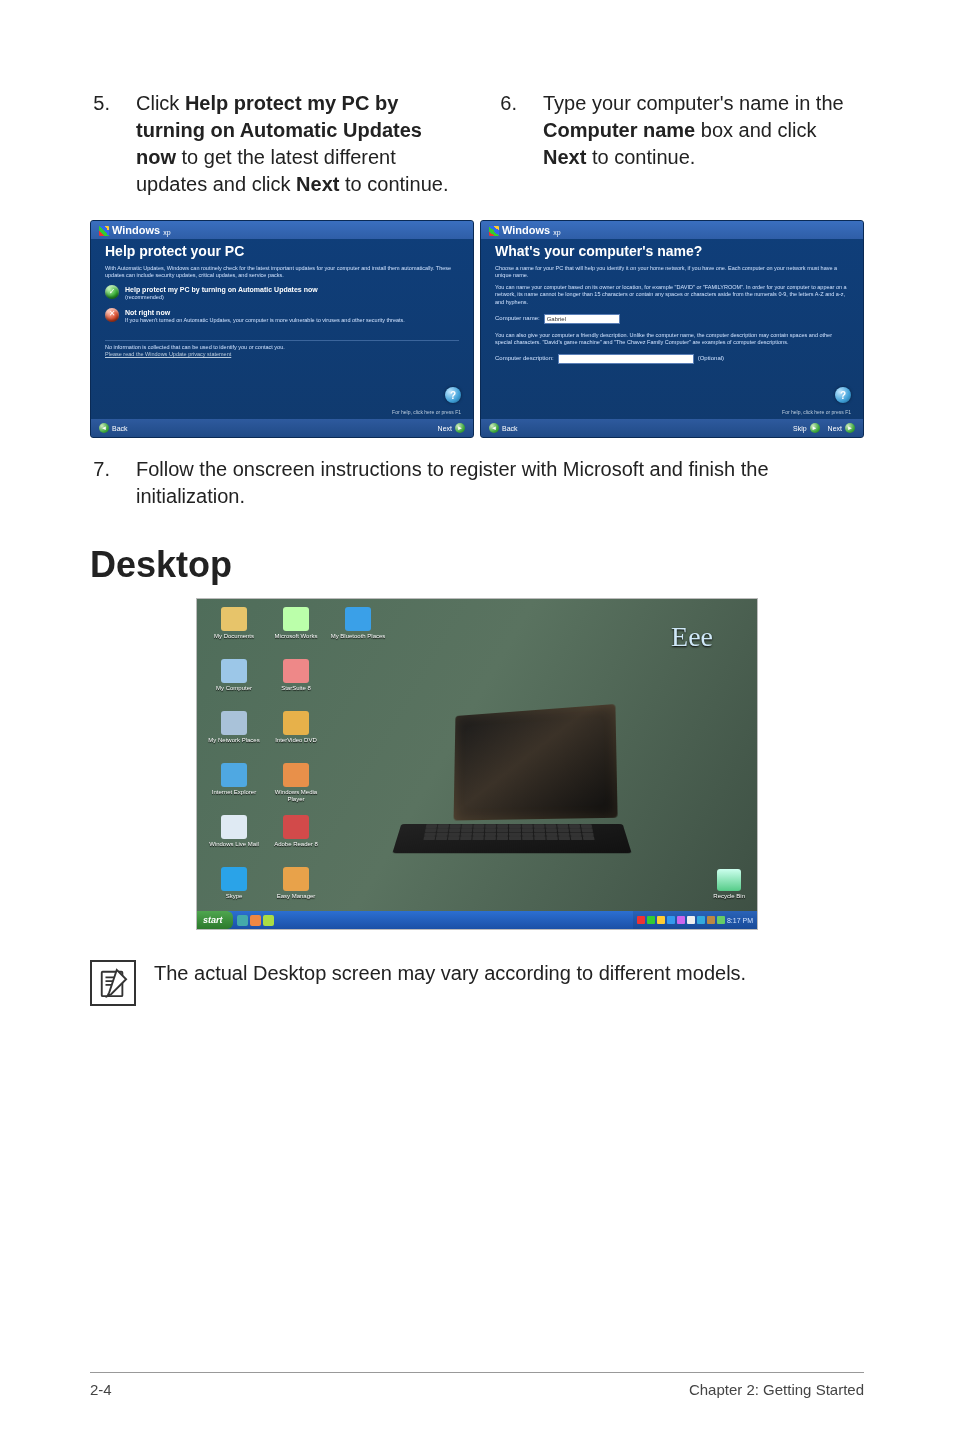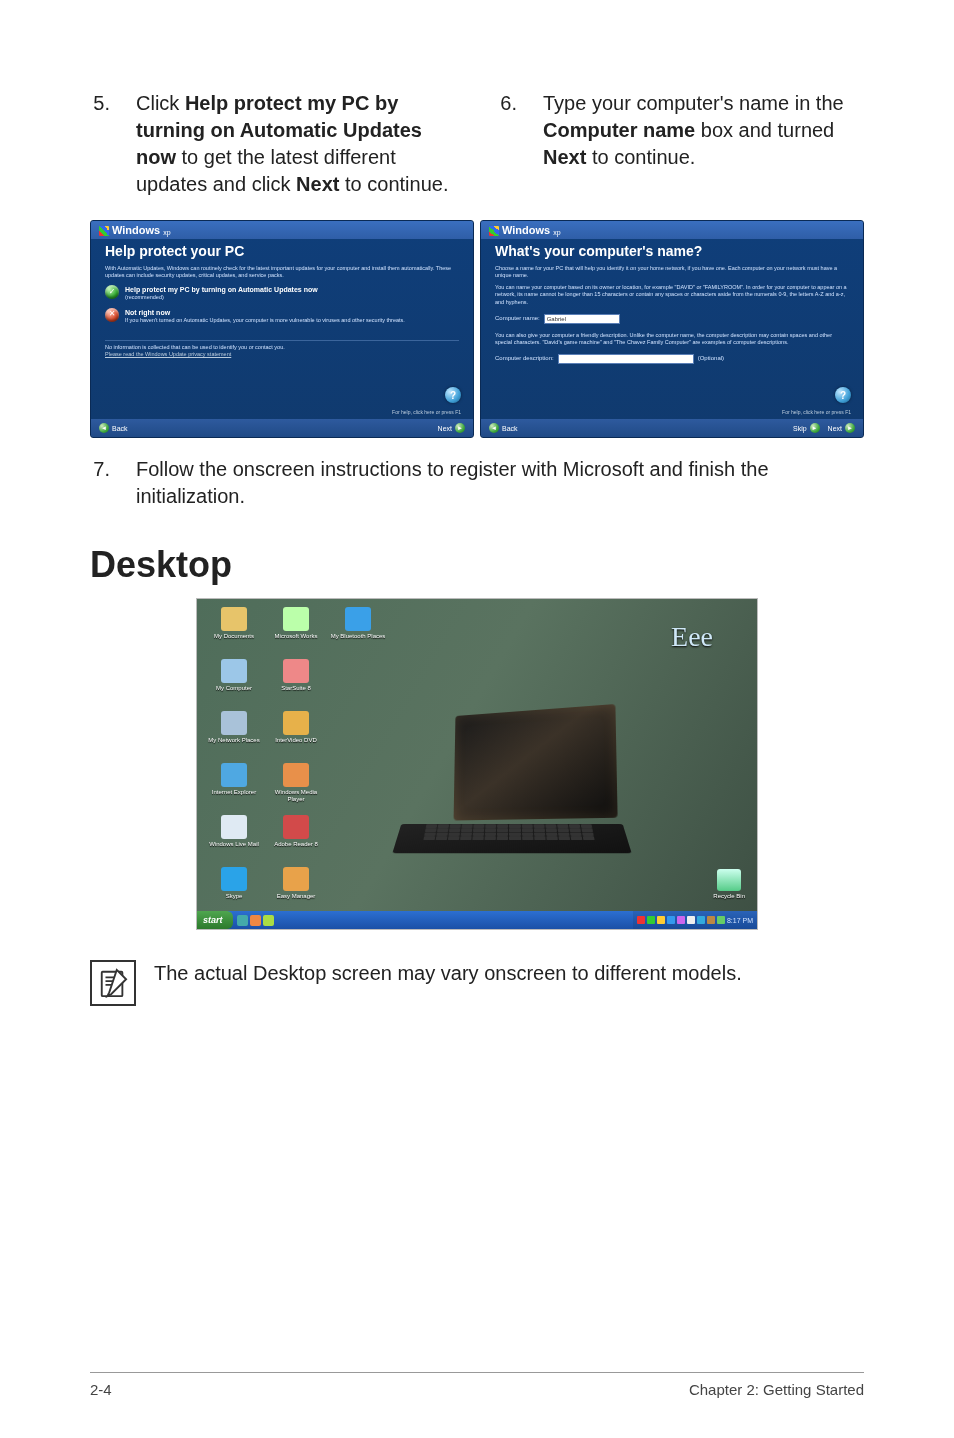--- a/index.html
+++ b/index.html
@@ -196,21 +196,21 @@
         <div class="step-num">5.</div>
         <div class="step-body">
           <span>Click </span><b>Help protect my PC by turning on Automatic Updates now</b><span> to get the latest different updates and click </span><b>Next</b><span> to continue.</span>
         </div>
       </div>
     </div>
     <div class="col">
       <div class="step">
         <div class="step-num">6.</div>
         <div class="step-body">
-          <span>Type your computer's name in the </span><b>Computer name</b><span> box and turned </span><b>Next</b><span> to continue.</span>
+          <span>Type your computer's name in the </span><b>Computer name</b><span> box and click </span><b>Next</b><span> to continue.</span>
         </div>
       </div>
     </div>
   </div>
 
   <div class="screens">
 
     <div class="win">
       <div class="win-title">
           <span class="flag"></span>
@@ -452,21 +452,21 @@
   </div>
 
   <div class="note-row">
     <div class="note-icon">
       <svg viewBox="0 0 32 32" fill="none" stroke="#333" stroke-width="2">
         <rect x="4" y="4" width="22" height="26" rx="1"></rect>
         <path d="M8 10 L22 10 M8 14 L22 14 M8 18 L18 18"></path>
         <path d="M20 2 L30 12 L14 28 L10 30 L12 26 Z" fill="#fff"></path>
       </svg>
     </div>
-    <div>The actual Desktop screen may vary onscreen to different models.</div>
+    <div>The actual Desktop screen may vary according to different models.</div>
   </div>
 
   <div class="footer">
     <span>2-4</span>
     <span>Chapter 2: Getting Started</span>
   </div>
 
 </div>
 
 </body></html>

